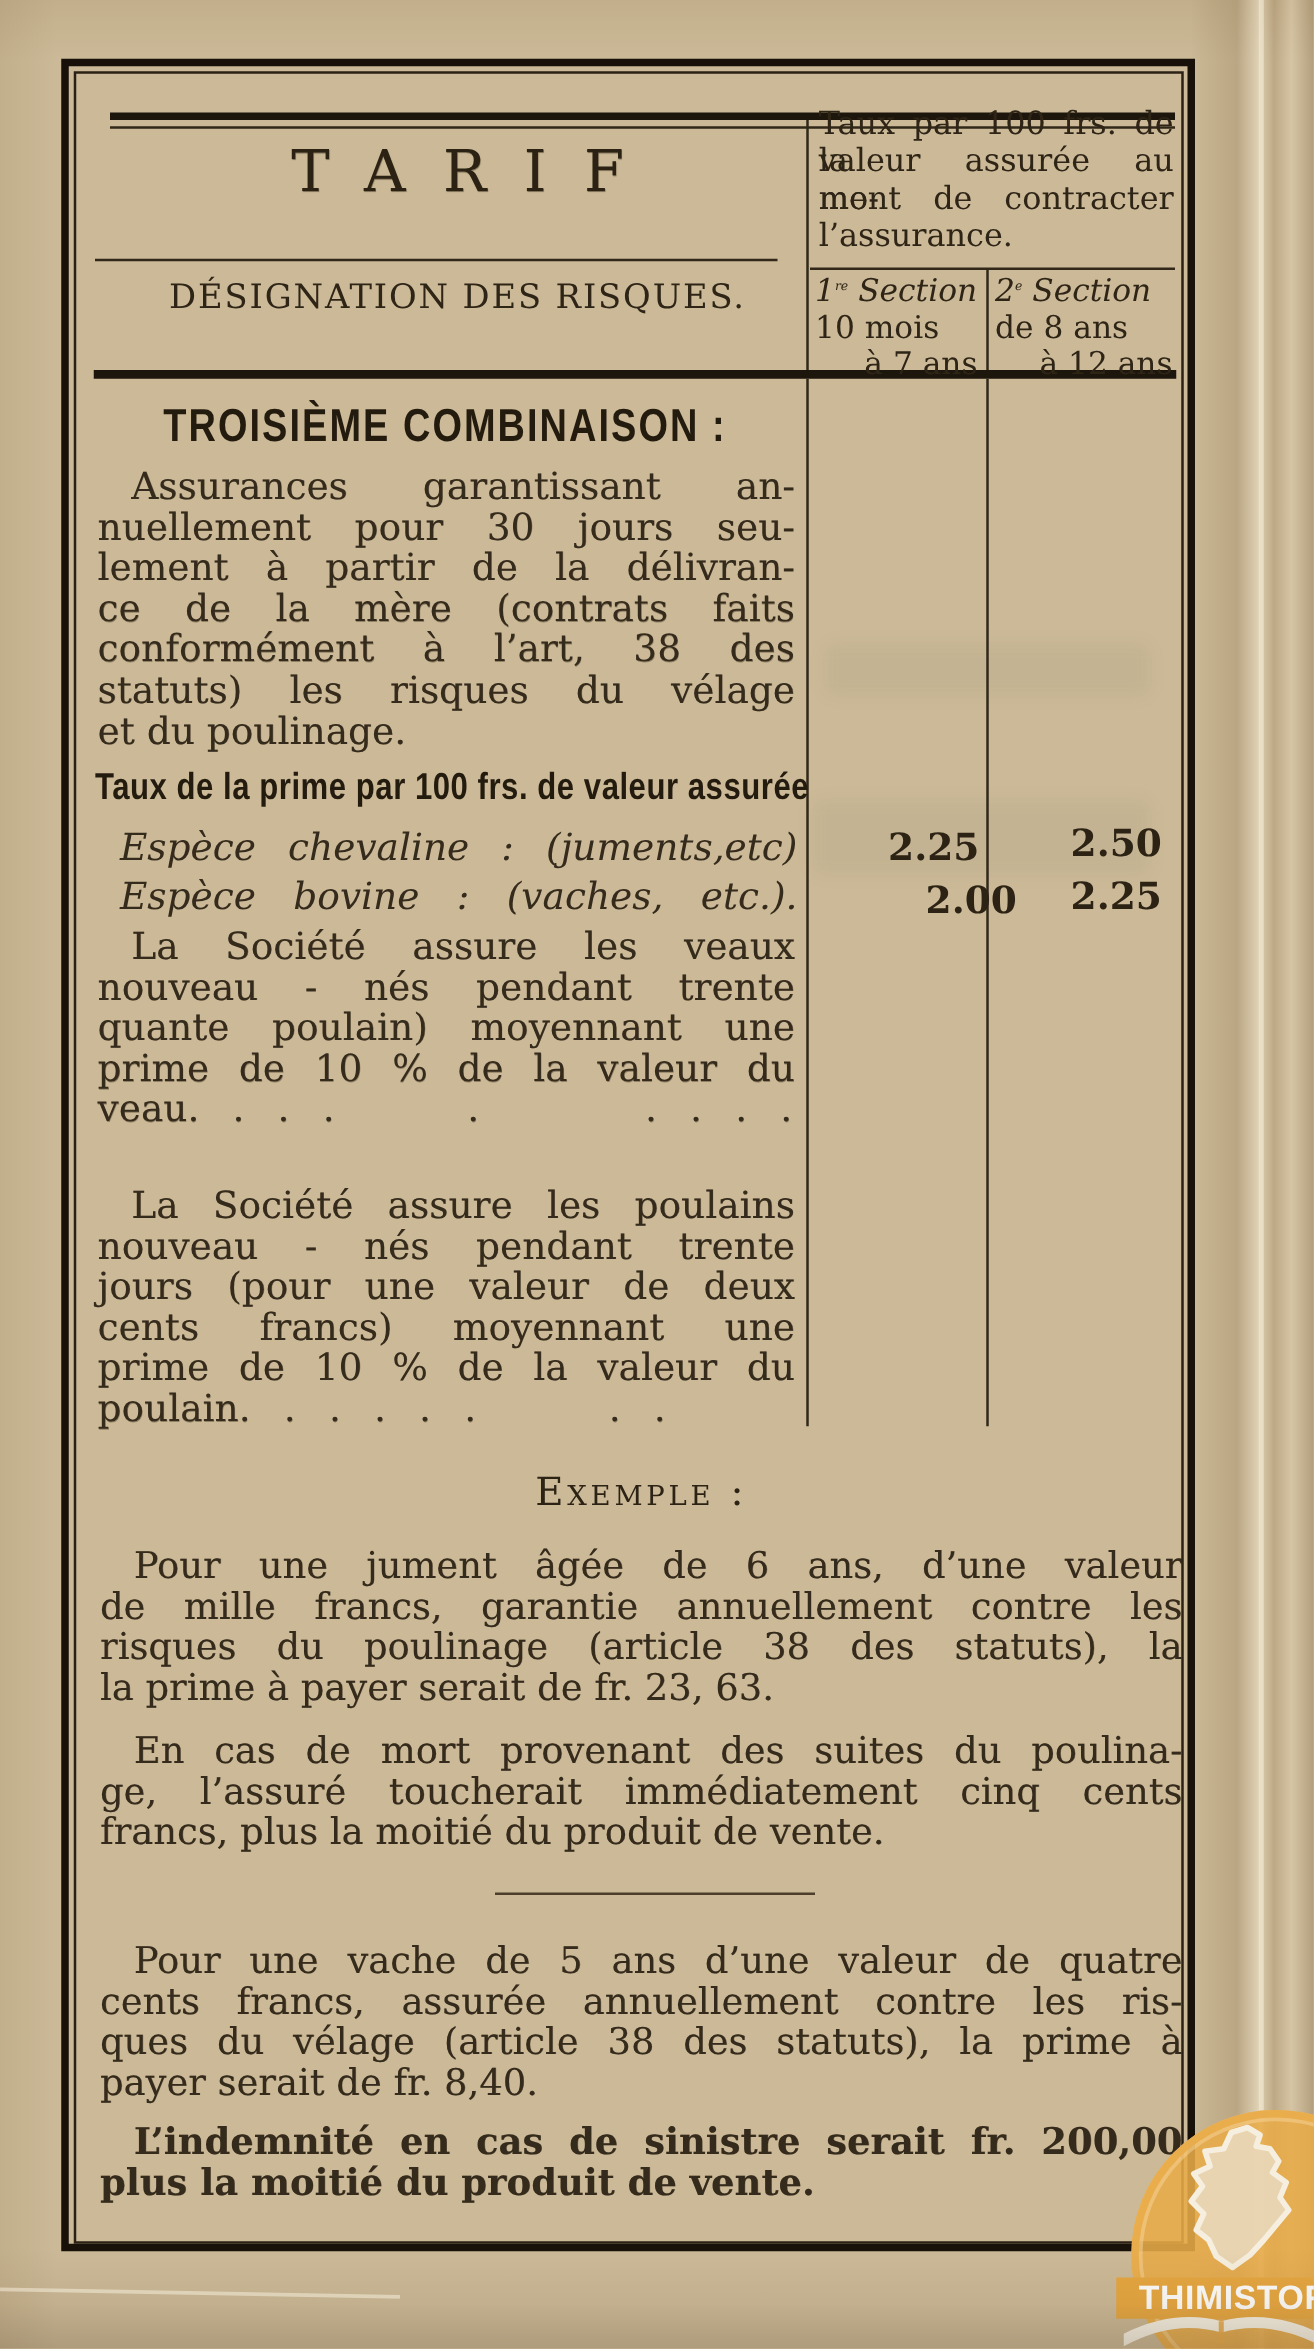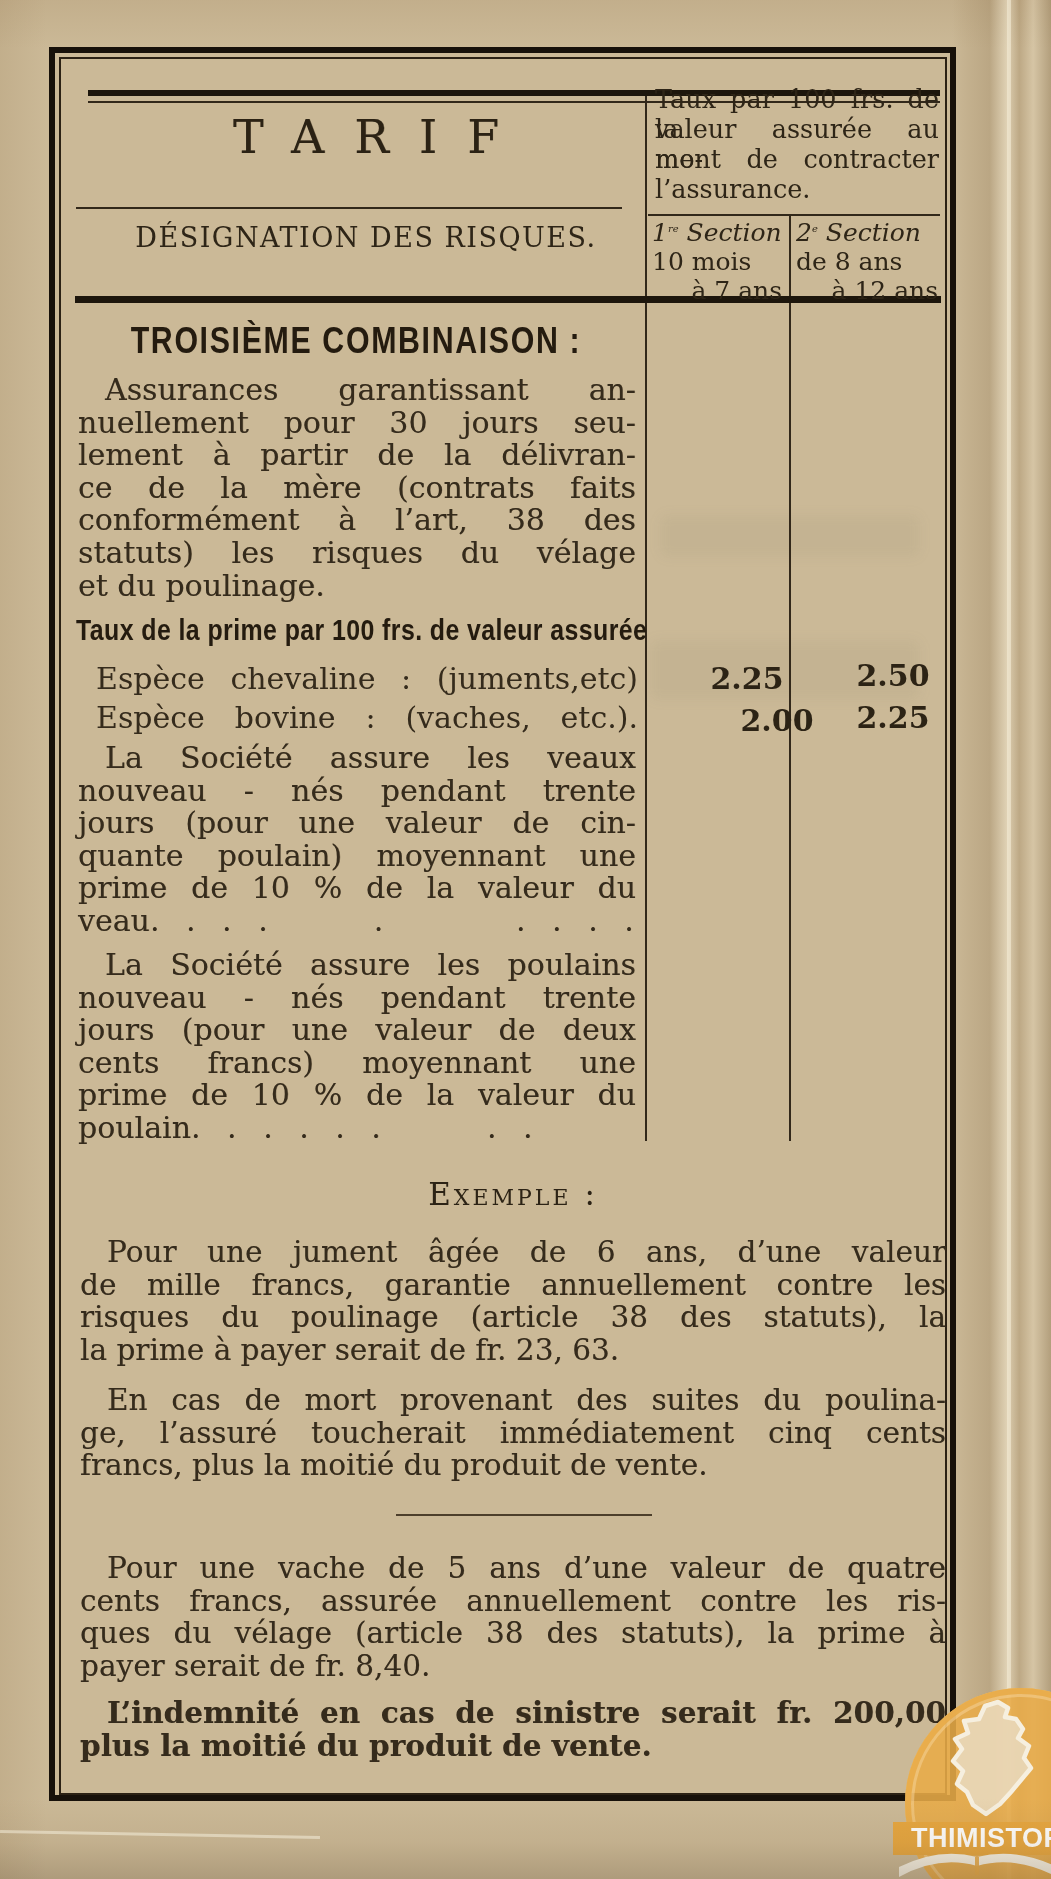--- a/index.html
+++ b/index.html
@@ -48,21 +48,21 @@
 
   .col-para{left:78px;width:558px;font-size:30px;color:#352b1c;text-shadow:0.3px 0.3px 0.5px rgba(60,45,25,0.4);}
   .col-para .line{height:32.6px;line-height:32.6px;}
   .ex-para{left:80px;width:866px;font-size:29.5px;color:#352b1c;text-shadow:0.3px 0.3px 0.5px rgba(60,45,25,0.4);}
   .ex-para .line{height:32.6px;line-height:32.6px;}
   .line.just{text-align:justify;text-align-last:justify;}
   .line.left{text-align:left;text-align-last:left;}
   .line.leader{text-align:left;text-align-last:left;white-space:pre;word-spacing:17px;}
   .line.ind{text-indent:27px;}
 
-  .rate-label{left:96px;width:542px;font-size:30px;text-align:justify;text-align-last:justify;color:#352b1c;}
+  .rate-label{left:96px;width:542px;font-size:30px;text-align:justify;text-align-last:justify;color:#352b1c;font-style:italic;}
   .rate-val{width:144px;text-align:center;font-size:30px;font-weight:bold;color:#2c2315;padding-left:30px;}
 
   .exemple{left:80px;top:1176px;width:866px;text-align:center;font-variant:small-caps;font-size:31px;letter-spacing:3px;color:#2c2315;}
 
   .mid-divider{left:396px;top:1514px;width:256px;height:2px;background:#4d3f2b;}
 
   
   .wm-circle{position:absolute;left:905px;top:1688px;width:232px;height:232px;border-radius:50%;
     background:rgba(232,171,72,0.88);box-shadow:inset 0 0 0 6px rgba(232,171,72,0.9), inset 0 0 0 9px rgba(245,210,150,0.55);}
   .wm-map{position:absolute;left:938px;top:1698px;}
@@ -132,21 +132,20 @@
   <div class="abs rate-label" style="top:661px;">Espèce chevaline : (juments,etc)</div>
   <div class="abs rate-val" style="left:645px;top:661px;">2.25</div>
   <div class="abs rate-val" style="left:791px;top:658px;">2.50</div>
   <div class="abs rate-label" style="top:700px;">Espèce bovine : (vaches, etc.).</div>
   <div class="abs rate-val" style="left:675px;top:703px;">2.00</div>
   <div class="abs rate-val" style="left:791px;top:700px;">2.25</div>
 
   <div class="abs col-para" style="top:742px;">
       <div class="line just ind">La Société assure les veaux</div>
       <div class="line just">nouveau - nés pendant trente</div>
-      <div class="line just">jours (pour une valeur de cin-</div>
       <div class="line just">quante poulain) moyennant une</div>
       <div class="line just">prime de 10 % de la valeur du</div>
       <div class="line leader">veau. . . .    .     . . . .</div>
     </div>
   <div class="abs col-para" style="top:949px;">
       <div class="line just ind">La Société assure les poulains</div>
       <div class="line just">nouveau - nés pendant trente</div>
       <div class="line just">jours (pour une valeur de deux</div>
       <div class="line just">cents francs) moyennant une</div>
       <div class="line just">prime de 10 % de la valeur du</div>

